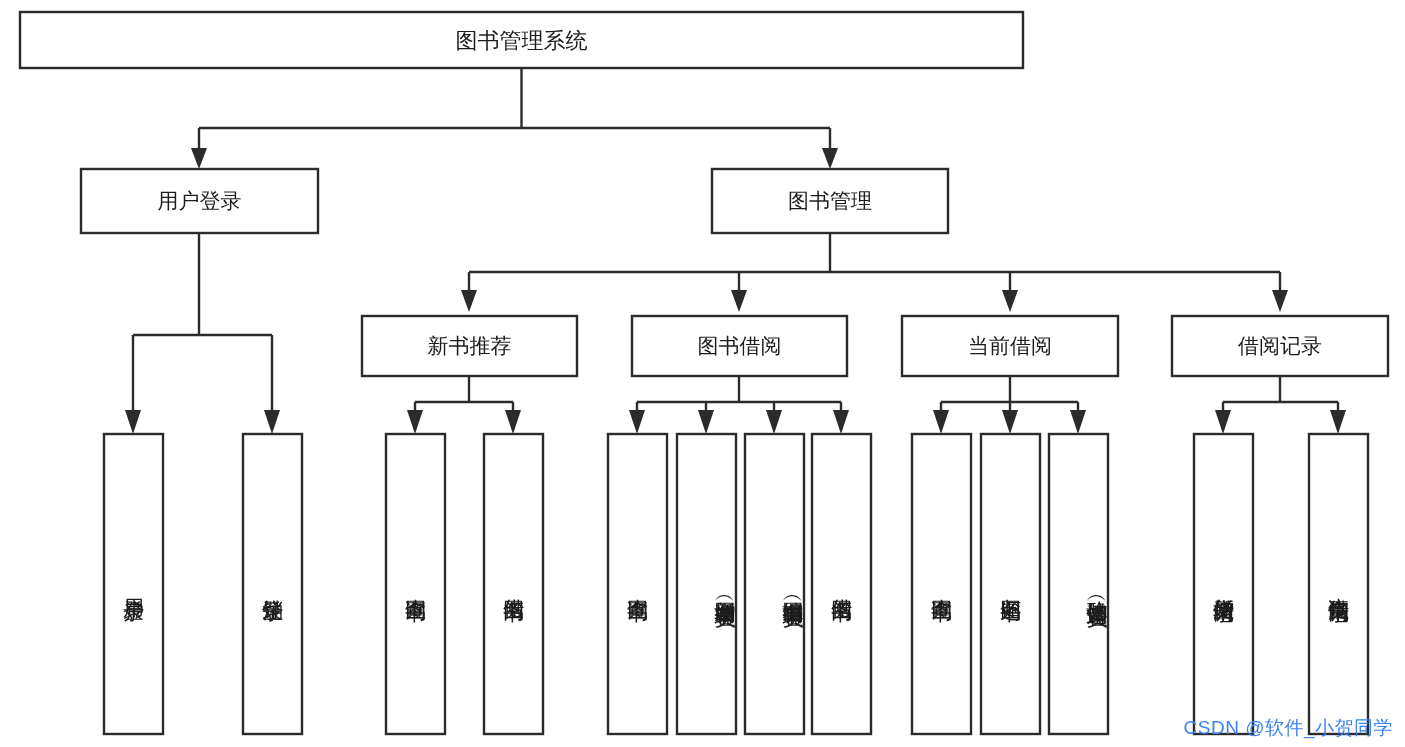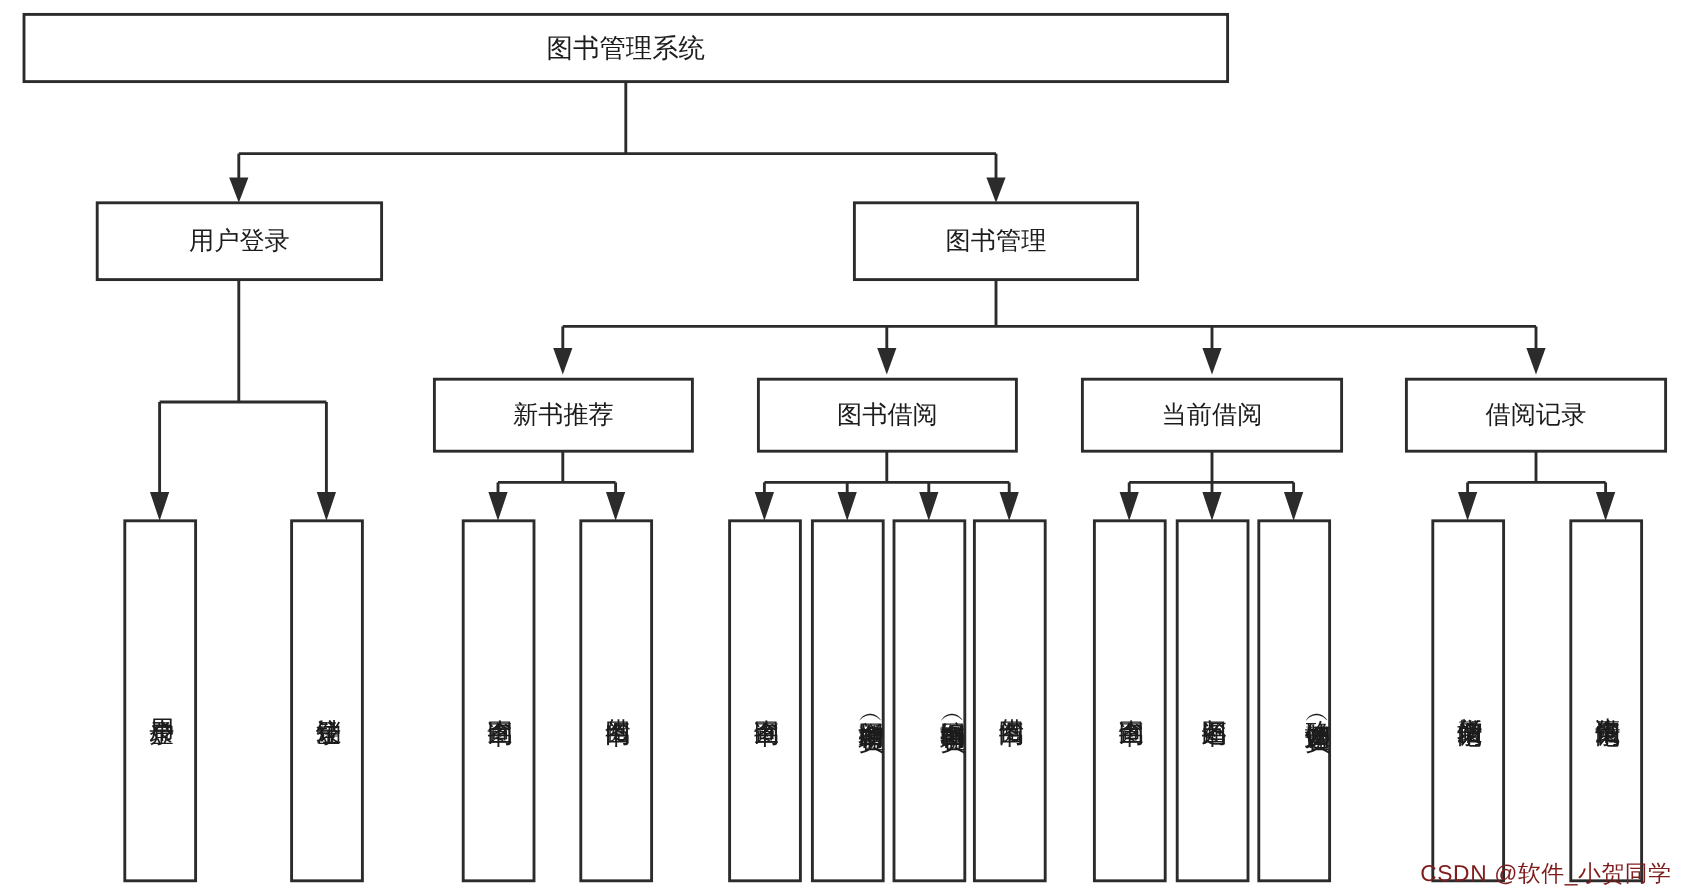--- a/index.html
+++ b/index.html
@@ -70,21 +70,21 @@
     white-space: nowrap;
     pointer-events: none;
     user-select: none;
   }
   .watermark {
     position: absolute;
     right: 12px;
     bottom: 6px;
     font-family: "Liberation Sans", "DejaVu Sans", sans-serif;
     font-size: 19px;
-    color: #7f1d1d;
+    color: #3b82f6;
     letter-spacing: 0.5px;
     white-space: nowrap;
     user-select: none;
   }
 </style>
 </head>
 <body>
 
 <div id="diagram-root">
 

